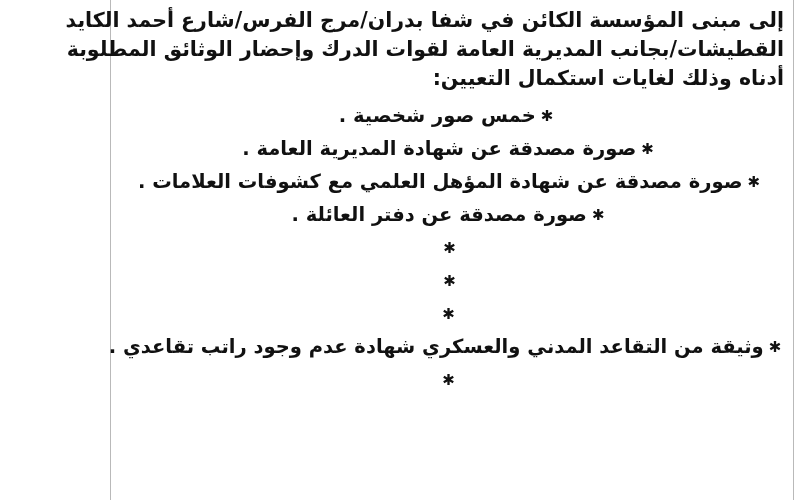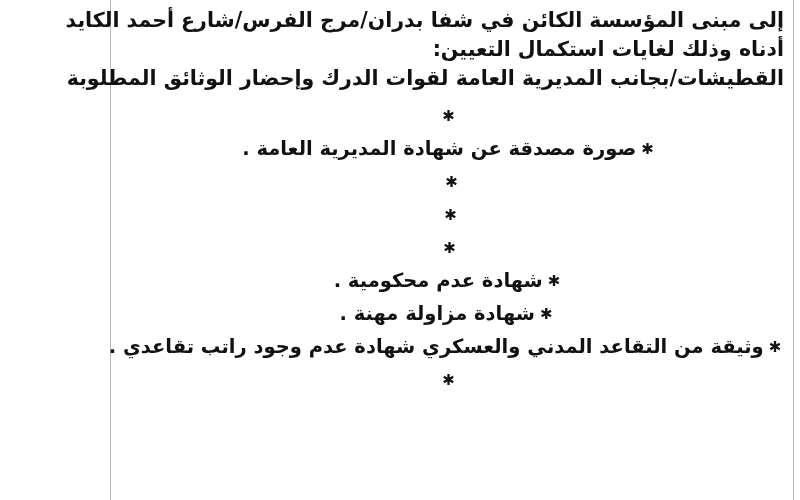--- a/index.html
+++ b/index.html
@@ -111,48 +111,49 @@
 
 <div class="page">
 
   <div class="edge-rule right"></div>
   <div class="edge-rule left"></div>
 
   <div class="content">
 
     <div class="intro">
       <span class="ln ln-1">إلى مبنى المؤسسة الكائن في شفا بدران/مرج الفرس/شارع أحمد الكايد</span>
+      <span class="ln ln-2">القطيشات/بجانب المديرية العامة لقوات الدرك وإحضار الوثائق المطلوبة</span>
       <span class="ln ln-3">أدناه وذلك لغايات استكمال التعيين:</span>
-      <span class="ln ln-2">القطيشات/بجانب المديرية العامة لقوات الدرك وإحضار الوثائق المطلوبة</span>
     </div>
 
     <ul class="items">
       <li class="item i-0">
         <span class="star">✱</span>
+        <span class="txt">خمس صور شخصية .</span>
       </li>
       <li class="item i-1">
         <span class="star">✱</span>
         <span class="txt">صورة مصدقة عن شهادة المديرية العامة .</span>
       </li>
       <li class="item i-2">
         <span class="star">✱</span>
+        <span class="txt">صورة مصدقة عن شهادة المؤهل العلمي مع كشوفات العلامات .</span>
       </li>
       <li class="item i-3">
         <span class="star">✱</span>
+        <span class="txt">صورة مصدقة عن دفتر العائلة .</span>
       </li>
       <li class="item i-4">
         <span class="star">✱</span>
       </li>
       <li class="item i-5">
         <span class="star">✱</span>
-        <span class="txt">شهادة عدم محكومية .</span>
       </li>
       <li class="item i-6">
         <span class="star">✱</span>
-        <span class="txt">شهادة مزاولة مهنة .</span>
       </li>
       <li class="item i-7">
         <span class="star">✱</span>
         <span class="txt">وثيقة من التقاعد المدني والعسكري شهادة عدم وجود راتب تقاعدي .</span>
       </li>
       <li class="item i-8">
         <span class="star">✱</span>
       </li>
     </ul>
 

